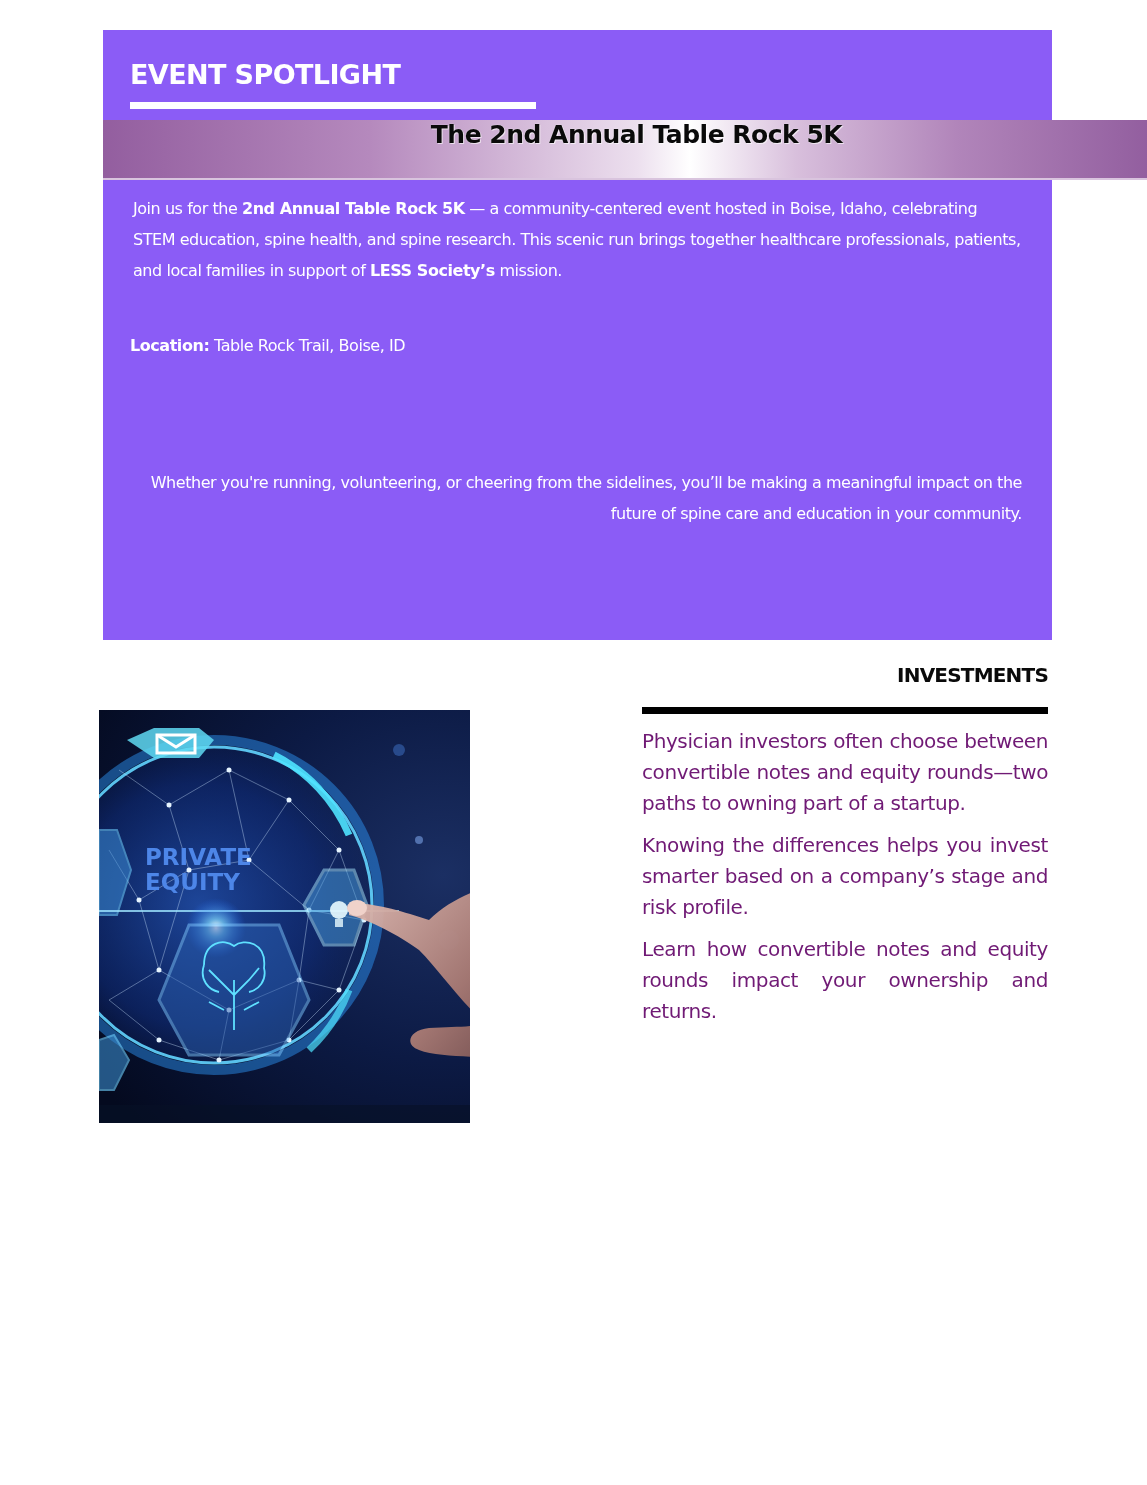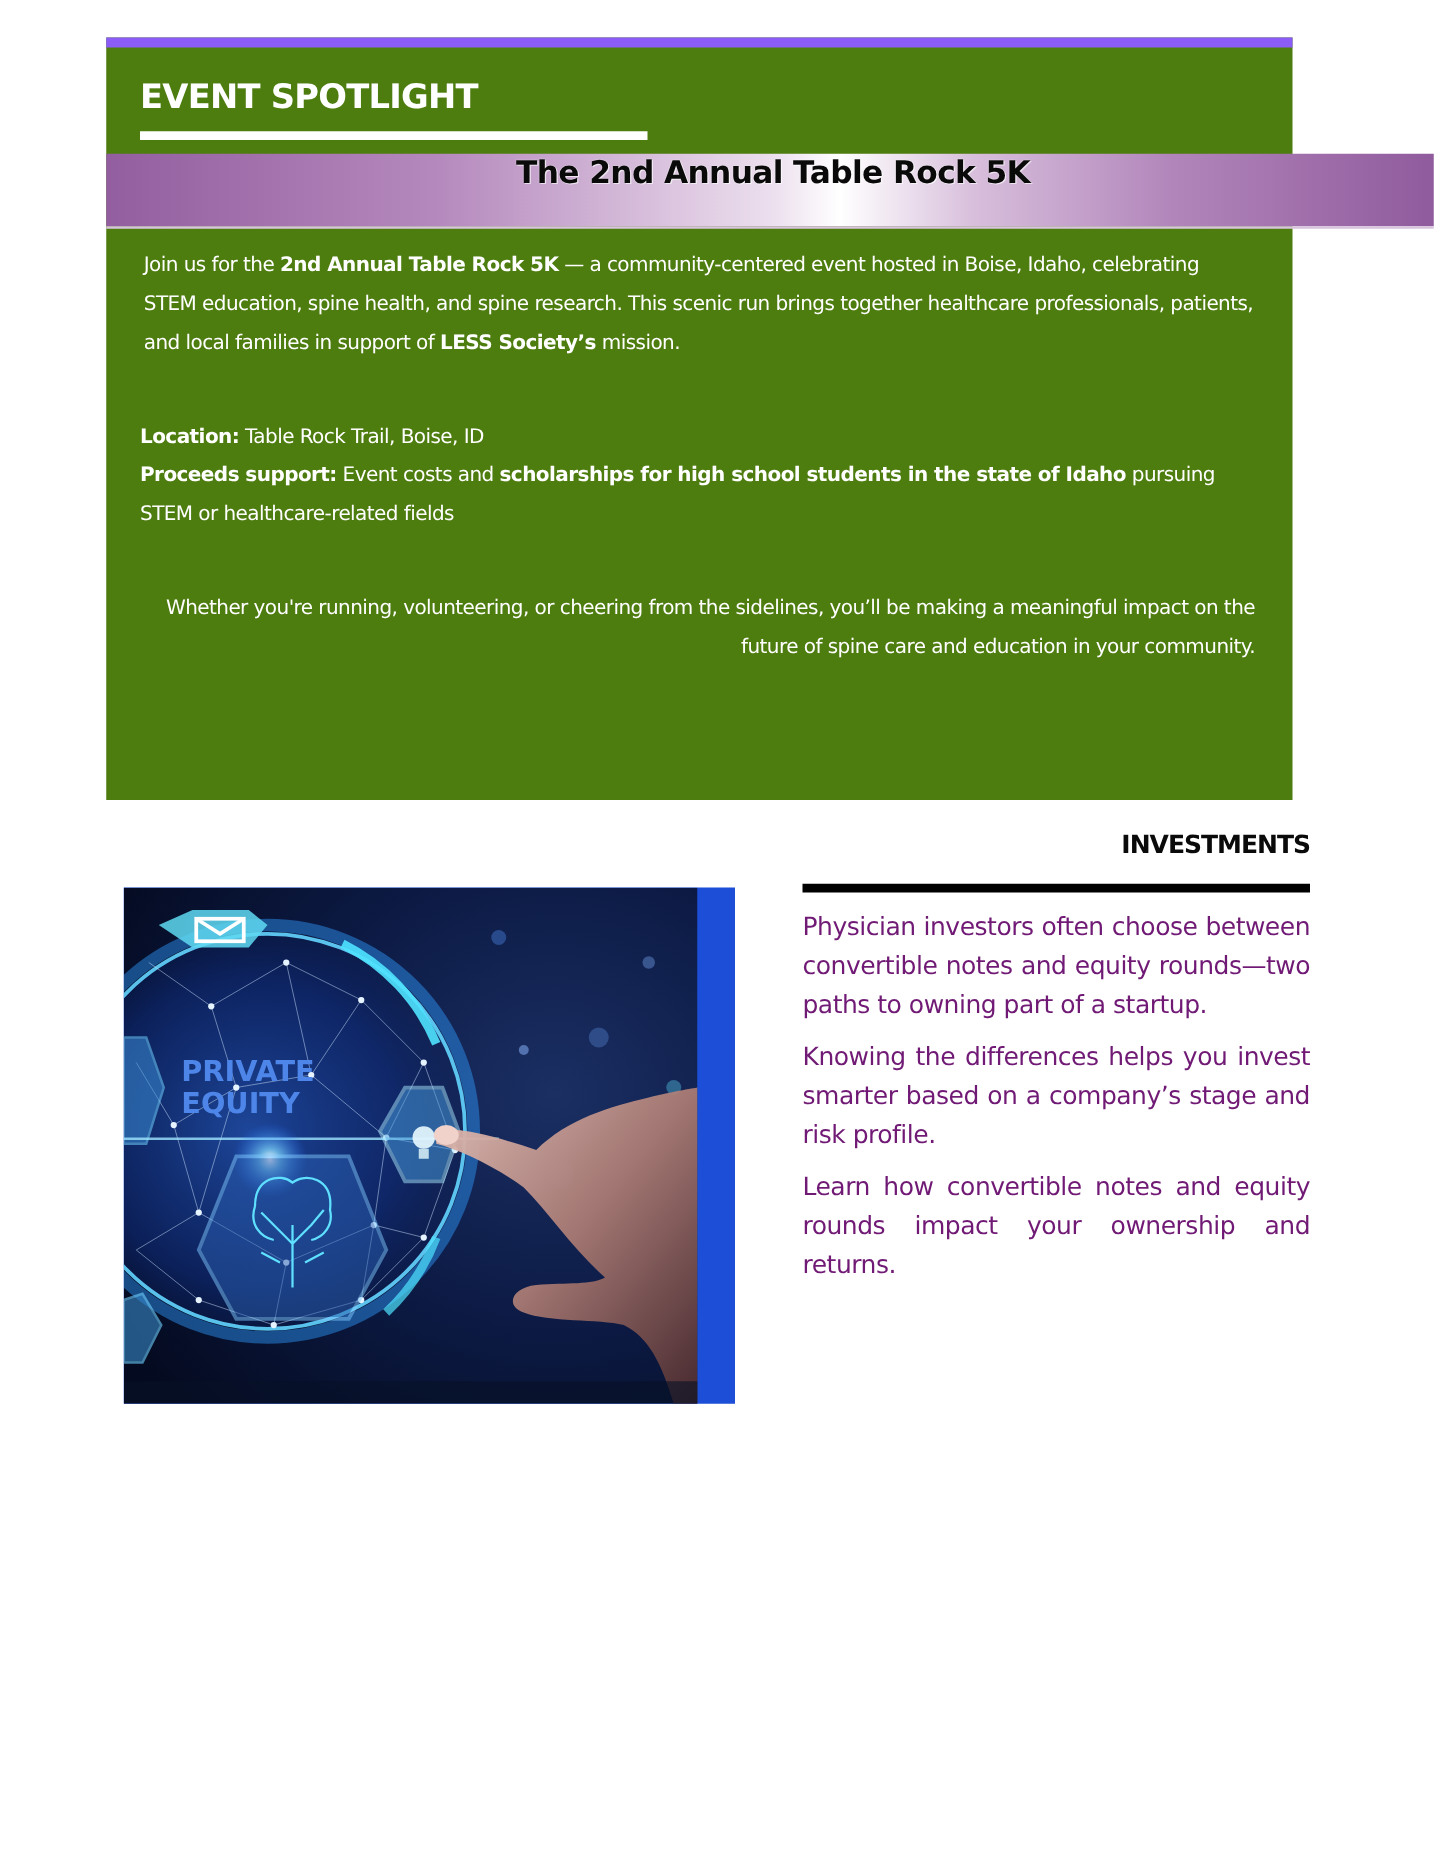--- a/index.html
+++ b/index.html
@@ -1,21 +1,21 @@
 <!DOCTYPE html>
 <html><head>
   <meta charset="utf-8">
   <style>
     html, body { margin: 0; padding: 0; background: #ffffff; }
     body { width: 1147px; height: 1485px; position: relative; overflow: hidden;
            font-family: "DejaVu Sans", "Liberation Sans", sans-serif; }
 
     
-    .spotlight { position: absolute; left: 85px; top: 30px; width: 949px; height: 610px;
-                 background: #4d7c0f; border-top: 8px solid #8b5cf6; box-sizing: border-box; }
+    .spotlight { position: absolute; left: 103px; top: 30px; width: 949px; height: 610px;
+                 background: #8b5cf6; border-top: 5px solid #8b5cf6; box-sizing: border-box; }
     .spot-title { position: absolute; left: 27px; top: 24px; margin: 0; color: #ffffff;
                   font-size: 27px; font-weight: 700; letter-spacing: -0.6px;
                   font-family: "DejaVu Sans", sans-serif; }
     .spot-underline { position: absolute; left: 27px; top: 67px; width: 406px; height: 7px;
                       background: #ffffff; }
     .event-band { position: absolute; left: 0; top: 85px; width: 1067px; height: 60px;
                   background: linear-gradient(90deg, #935e9f 0%, #b589bd 25%, #ecdfee 50%, #ffffff 55%, #d8bfdc 65%, #b185ba 80%, #8f5a9c 100%);
                   border-bottom: 2px solid #d9c4de; box-sizing: border-box;
                   display: flex; align-items: flex-start; justify-content: center; }
     .event-name { color: #0a0a0a; font-size: 25px; font-weight: 700; letter-spacing: -0.5px;
@@ -24,22 +24,22 @@
 
     .spot-body { position: absolute; left: 27px; right: 30px; color: #ffffff;
                  font-size: 16px; line-height: 31px; letter-spacing: -0.45px; }
     .spot-body p { margin: 0; }
     .spot-body b { font-weight: 700; }
     .intro { top: 158px; left: 30px; }
     .details { top: 295px; }
     .closing { top: 432px; text-align: right; }
 
     
-    .inv-image { position: absolute; left: 99px; top: 710px; width: 489px; height: 413px;
-                 overflow: hidden; background: #1d4ed8; }
+    .inv-image { position: absolute; left: 99px; top: 710px; width: 371px; height: 413px;
+                 overflow: hidden; background: #bef264; }
     .inv-image svg { display: block; }
 
     .inv-title { position: absolute; left: 642px; top: 663px; width: 406px; text-align: right;
                  margin: 0; color: #0a0a0a; font-size: 20px; font-weight: 700; letter-spacing: -0.8px;
                  font-family: "DejaVu Sans", sans-serif; }
     .inv-bar { position: absolute; left: 642px; top: 707px; width: 406px; height: 7px; background: #000000; }
     .inv-body { position: absolute; left: 642px; top: 726px; width: 406px; color: #701a75;
                 font-size: 20px; line-height: 31px; letter-spacing: -0.4px; text-align: justify; }
     .inv-body p { margin: 0 0 11px 0; }
   </style>
@@ -56,23 +56,20 @@
 
   <div class="spot-body intro">
     <p>
       <span>Join us for the </span><b>2nd Annual Table Rock 5K</b><span> — a community-centered event hosted in Boise, Idaho, celebrating STEM education, spine health, and spine research. This scenic run brings together healthcare professionals, patients, and local families in support of </span><b>LESS Society’s</b><span> mission.</span>
     </p>
   </div>
 
   <div class="spot-body details">
     <p>
       <b>Location:</b><span> Table Rock Trail, Boise, ID</span>
-    </p>
-    <p>
-      <b>Proceeds support:</b><span> Event costs and </span><b>scholarships for high school students in the state of Idaho</b><span> pursuing STEM or healthcare-related fields</span>
     </p>
   </div>
 
   <div class="spot-body closing">
     <p>Whether you're running, volunteering, or cheering from the sidelines, you’ll be making a meaningful impact on the future of spine care and education in your community.</p>
   </div>
 </section>
 
 <div class="inv-image">
   <svg width="459" height="413" viewBox="0 0 459 413" xmlns="http://www.w3.org/2000/svg">

